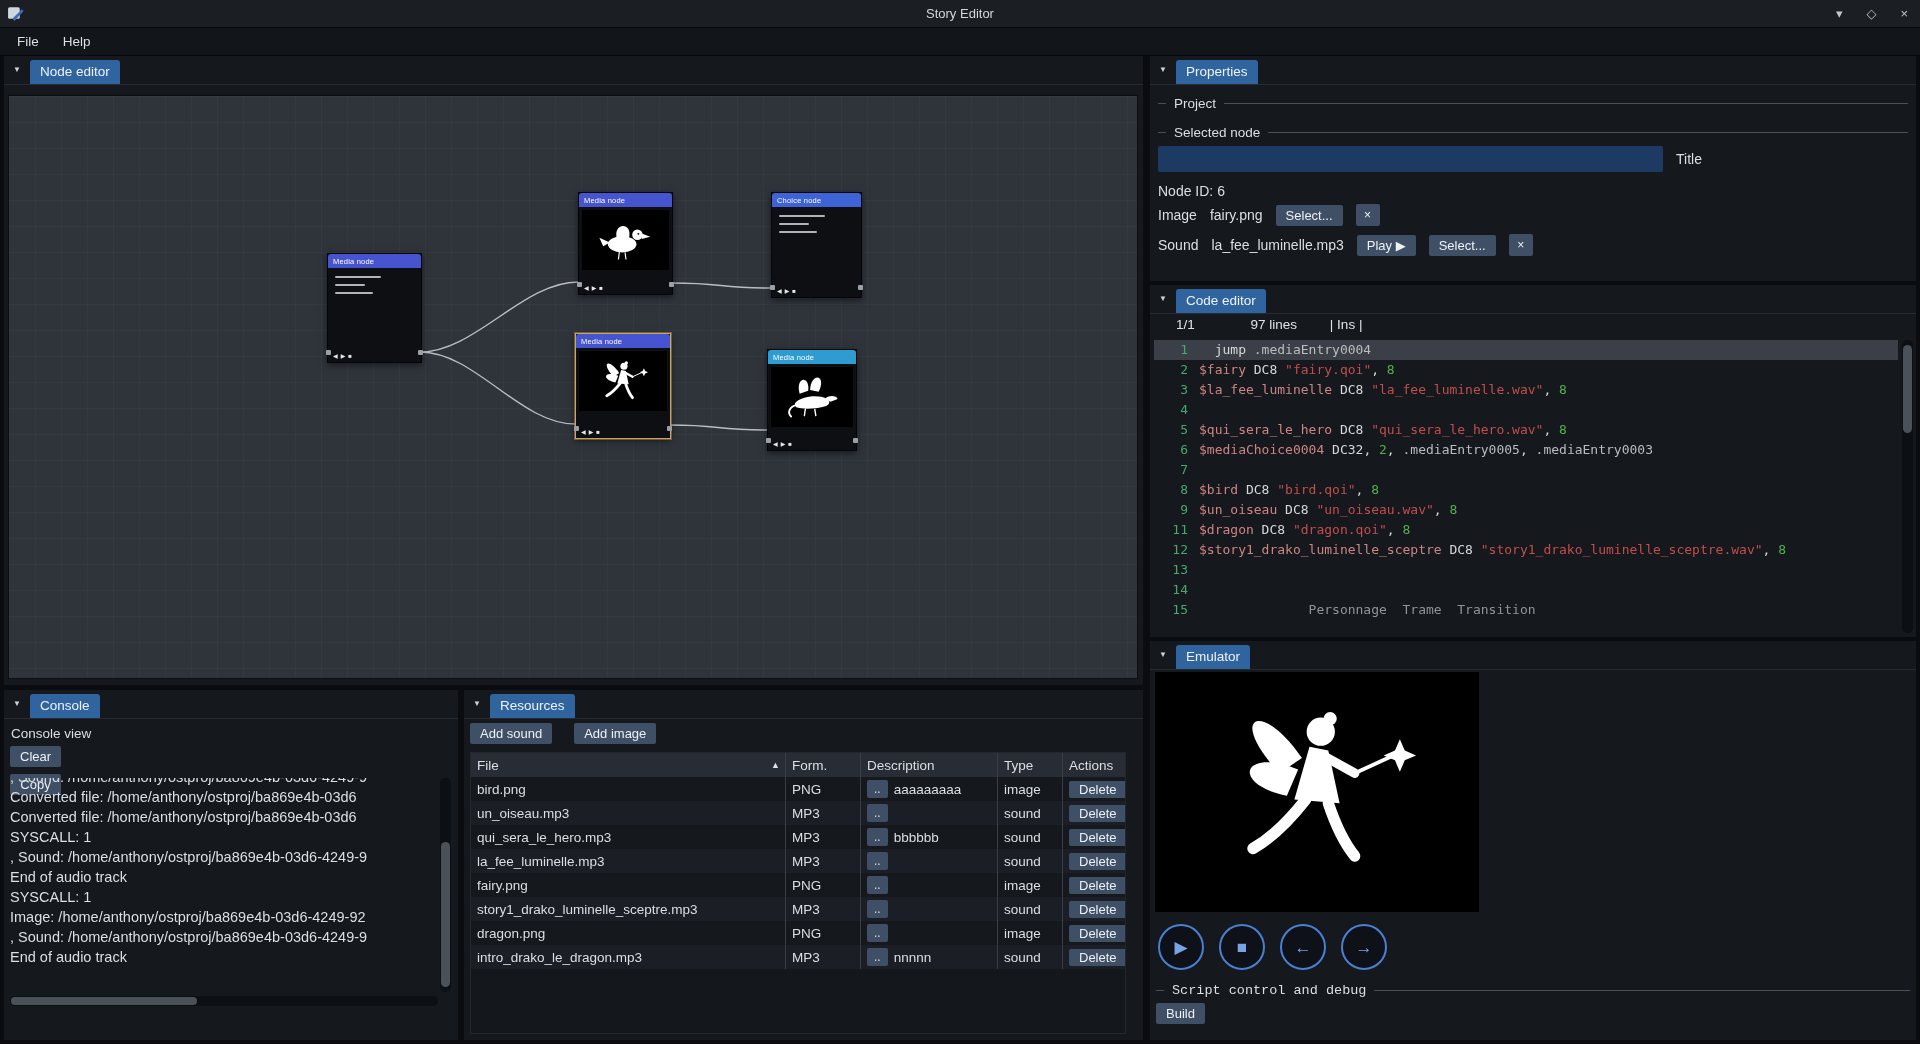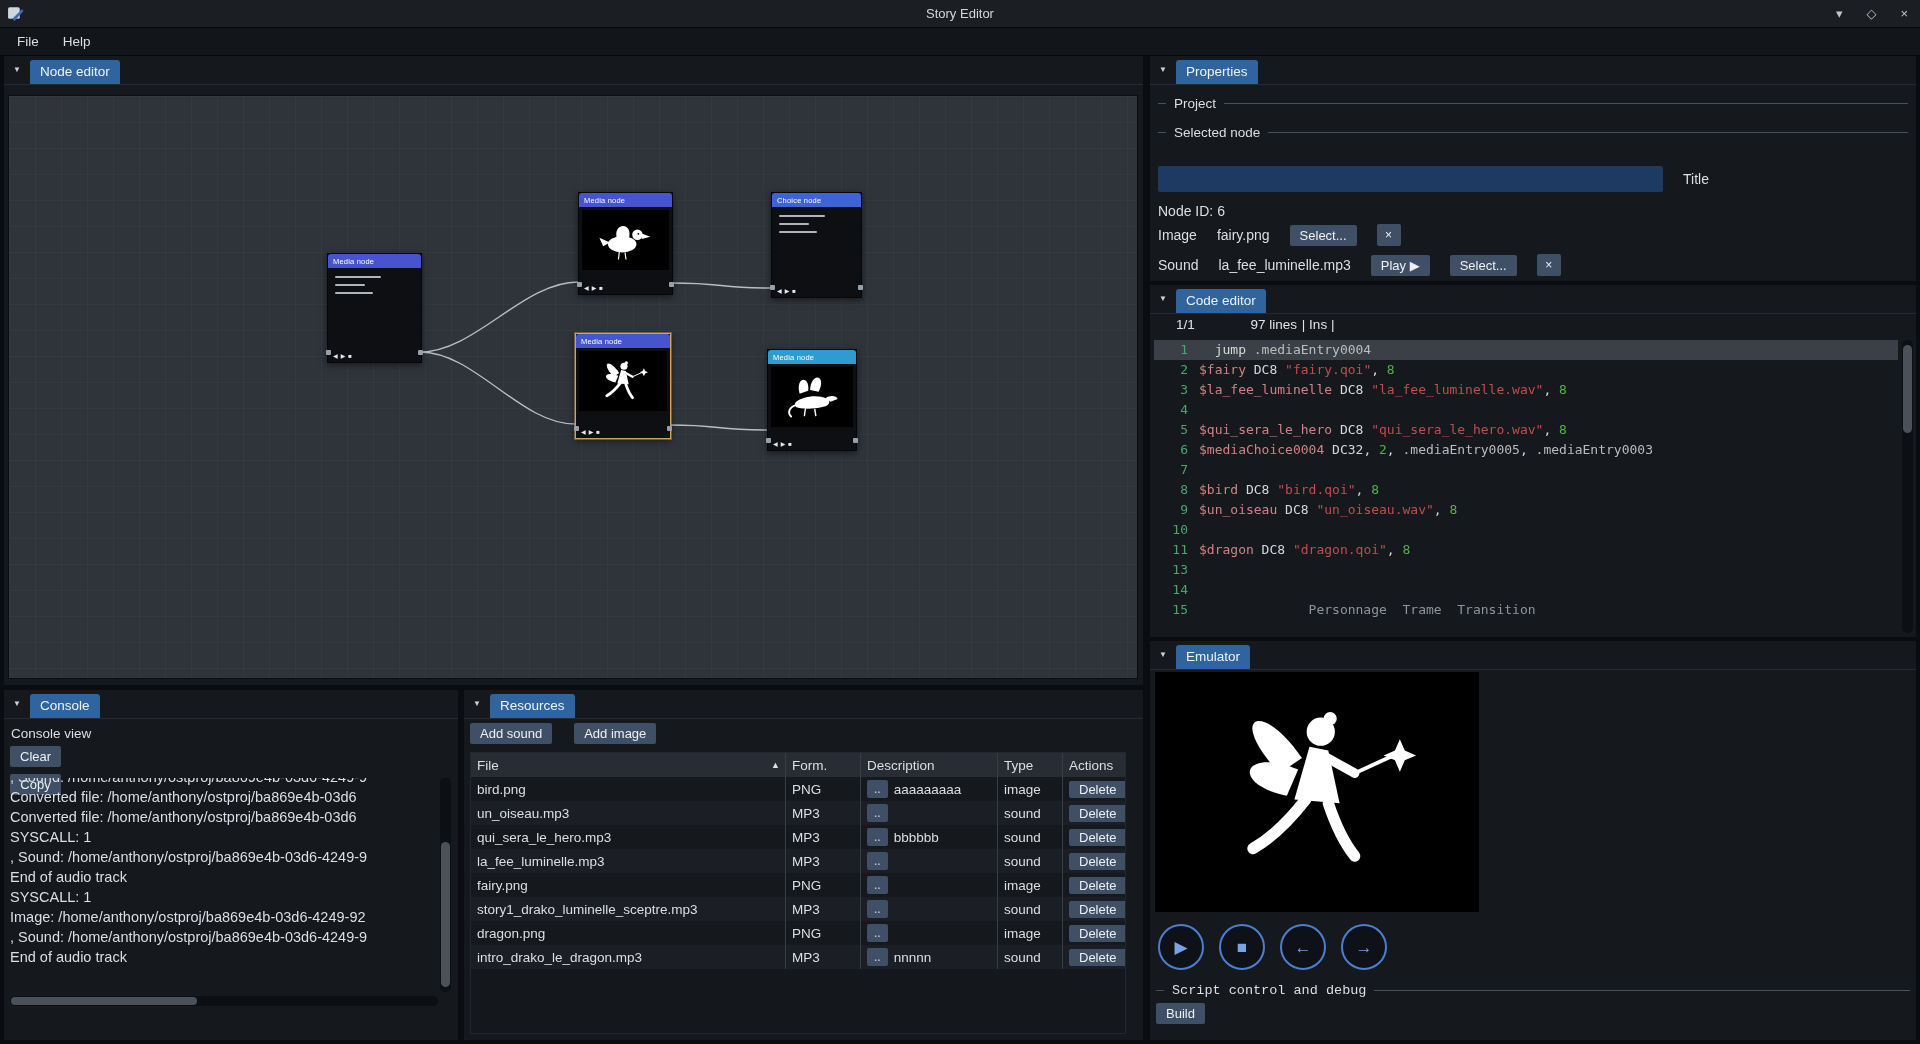--- a/index.html
+++ b/index.html
@@ -89,29 +89,29 @@
   .sort-arrow{position:absolute;right:5px;font-size:9px;color:#dfe3e8;}
   .rrow:nth-child(even){background:#1b1f25;}
   .rrow:nth-child(odd){background:#15181d;}
   .dots-btn{background:#3f5066;border-radius:2px;padding:0 7px;font-size:12px;height:18px;
     display:flex;align-items:center;}
   .del-btn{padding:1px 10px;}
   
   .props-body{position:absolute;left:8px;right:8px;top:28px;bottom:0;}
   .props-body .sep-project{position:absolute;left:0;right:0;top:12px;}
   .props-body .sep-selected{position:absolute;left:0;right:0;top:41px;}
-  .prow{position:absolute;left:0;display:flex;align-items:center;gap:20px;font-size:14px;white-space:nowrap;margin-top:20px;}
+  .prow{position:absolute;left:0;display:flex;align-items:center;gap:13px;font-size:14px;white-space:nowrap;}
   .title-row{top:62px;}
   .nodeid-row{top:99px;}
   .image-row{top:120px;}
   .sound-row{top:150px;}
   
   .status{position:absolute;left:26px;top:32px;font-size:13.5px;color:#e0e3e7;}
   .status .s1{margin-right:52px;}
-  .status .s2{margin-right:1px;}
+  .status .s2{margin-right:29px;}
   .code{position:absolute;left:4px;right:18px;top:55px;bottom:2px;overflow:hidden;
     font-family:"DejaVu Sans Mono","Liberation Mono",monospace;font-size:13px;line-height:20px;}
   .cl{display:flex;height:20px;white-space:pre;}
   .cl.cur{background:#3b4048;}
   .ln{width:34px;text-align:right;padding-right:11px;color:#4ba56f;flex:none;}
   .tk-v{color:#cd8484;}
   .tk-k{color:#d6d8da;}
   .tk-s{color:#c24d4d;}
   .tk-n{color:#55b24e;}
   .tk-p{color:#d6d8da;}
@@ -484,22 +484,22 @@
   <div class="code">
       <div class="cl cur"><div class="ln">1</div><div class="ct"><span class="tk-p">  </span><span class="tk-k">jump </span><span class="tk-l">.mediaEntry0004</span></div></div>
       <div class="cl"><div class="ln">2</div><div class="ct"><span class="tk-v">$fairy</span><span class="tk-k"> DC8 </span><span class="tk-s">"fairy.qoi"</span><span class="tk-p">, </span><span class="tk-n">8</span></div></div>
       <div class="cl"><div class="ln">3</div><div class="ct"><span class="tk-v">$la_fee_luminelle</span><span class="tk-k"> DC8 </span><span class="tk-s">"la_fee_luminelle.wav"</span><span class="tk-p">, </span><span class="tk-n">8</span></div></div>
       <div class="cl"><div class="ln">4</div><div class="ct"></div></div>
       <div class="cl"><div class="ln">5</div><div class="ct"><span class="tk-v">$qui_sera_le_hero</span><span class="tk-k"> DC8 </span><span class="tk-s">"qui_sera_le_hero.wav"</span><span class="tk-p">, </span><span class="tk-n">8</span></div></div>
       <div class="cl"><div class="ln">6</div><div class="ct"><span class="tk-v">$mediaChoice0004</span><span class="tk-k"> DC32</span><span class="tk-p">, </span><span class="tk-n">2</span><span class="tk-p">, </span><span class="tk-l">.mediaEntry0005</span><span class="tk-p">, </span><span class="tk-l">.mediaEntry0003</span></div></div>
       <div class="cl"><div class="ln">7</div><div class="ct"></div></div>
       <div class="cl"><div class="ln">8</div><div class="ct"><span class="tk-v">$bird</span><span class="tk-k"> DC8 </span><span class="tk-s">"bird.qoi"</span><span class="tk-p">, </span><span class="tk-n">8</span></div></div>
       <div class="cl"><div class="ln">9</div><div class="ct"><span class="tk-v">$un_oiseau</span><span class="tk-k"> DC8 </span><span class="tk-s">"un_oiseau.wav"</span><span class="tk-p">, </span><span class="tk-n">8</span></div></div>
-      <div class="cl"><div class="ln">10</div><div class="ct"></div></div>
       <div class="cl"><div class="ln">11</div><div class="ct"><span class="tk-v">$dragon</span><span class="tk-k"> DC8 </span><span class="tk-s">"dragon.qoi"</span><span class="tk-p">, </span><span class="tk-n">8</span></div></div>
+      <div class="cl"><div class="ln">12</div><div class="ct"><span class="tk-v">$story1_drako_luminelle_sceptre</span><span class="tk-k"> DC8 </span><span class="tk-s">"story1_drako_luminelle_sceptre.wav"</span><span class="tk-p">, </span><span class="tk-n">8</span></div></div>
       <div class="cl"><div class="ln">13</div><div class="ct"></div></div>
       <div class="cl"><div class="ln">14</div><div class="ct"></div></div>
       <div class="cl"><div class="ln">15</div><div class="ct"><span class="tk-p">              </span><span class="tk-c">Personnage  Trame  Transition</span></div></div>
     </div>
   <div class="vtrack" id="code-vscroll">
     <div class="vthumb" style="top:5px;height:88px;"></div>
   </div>
 </div>
 
 <div class="panel" id="p-emu">

